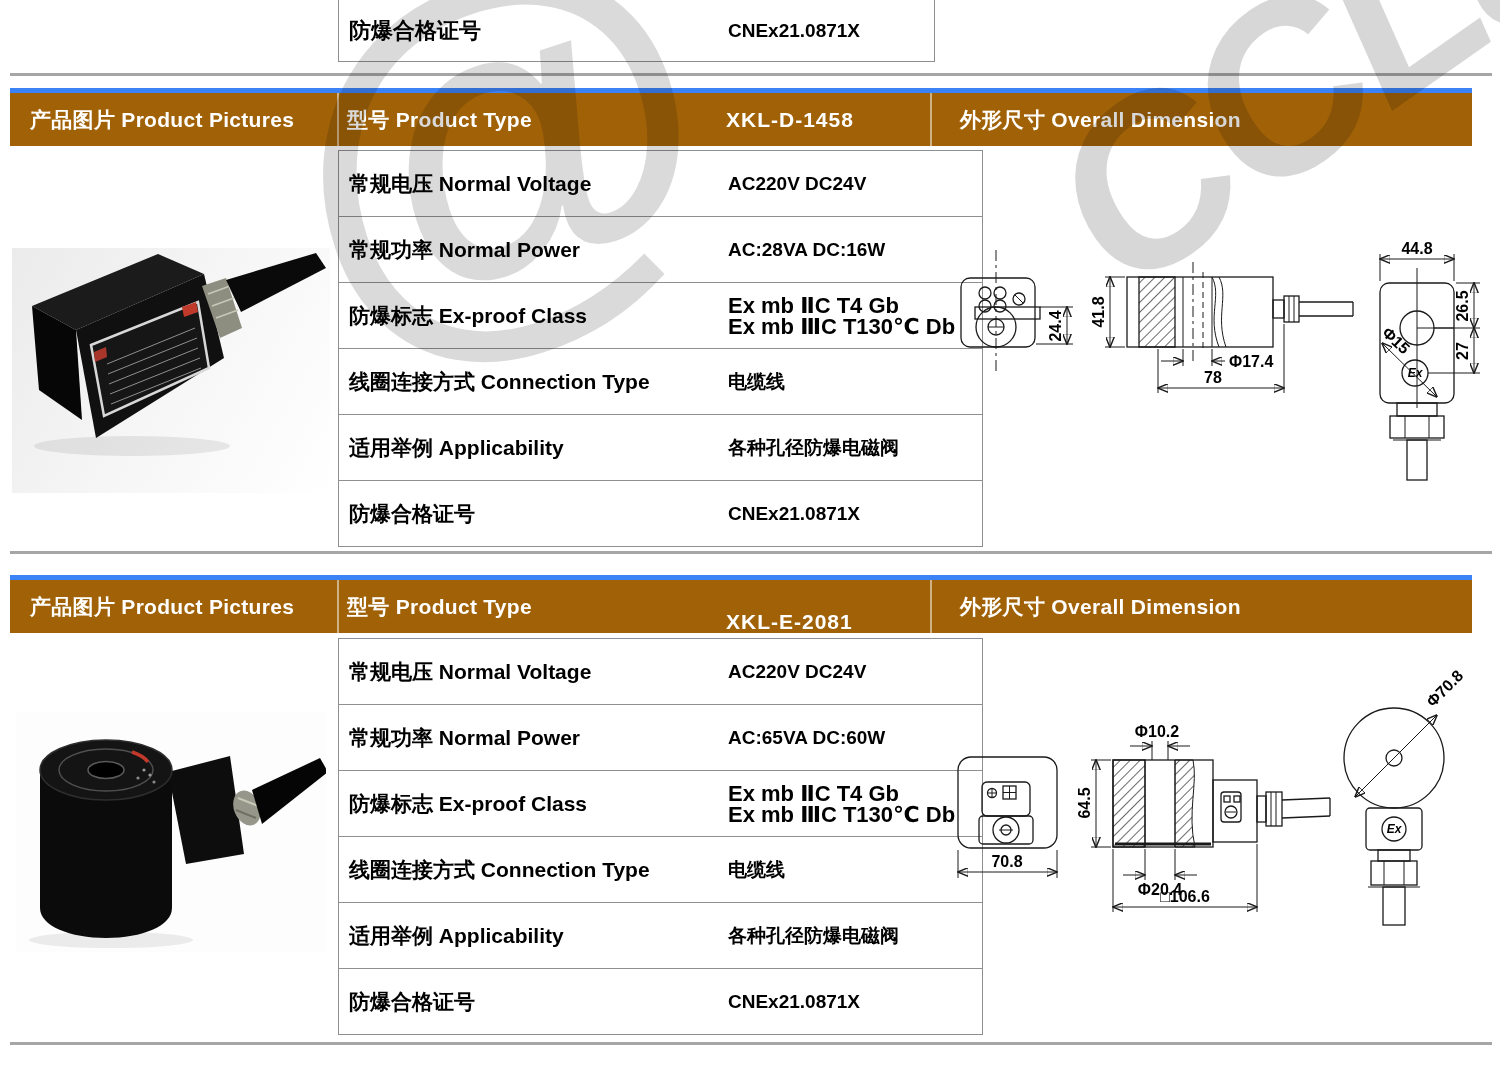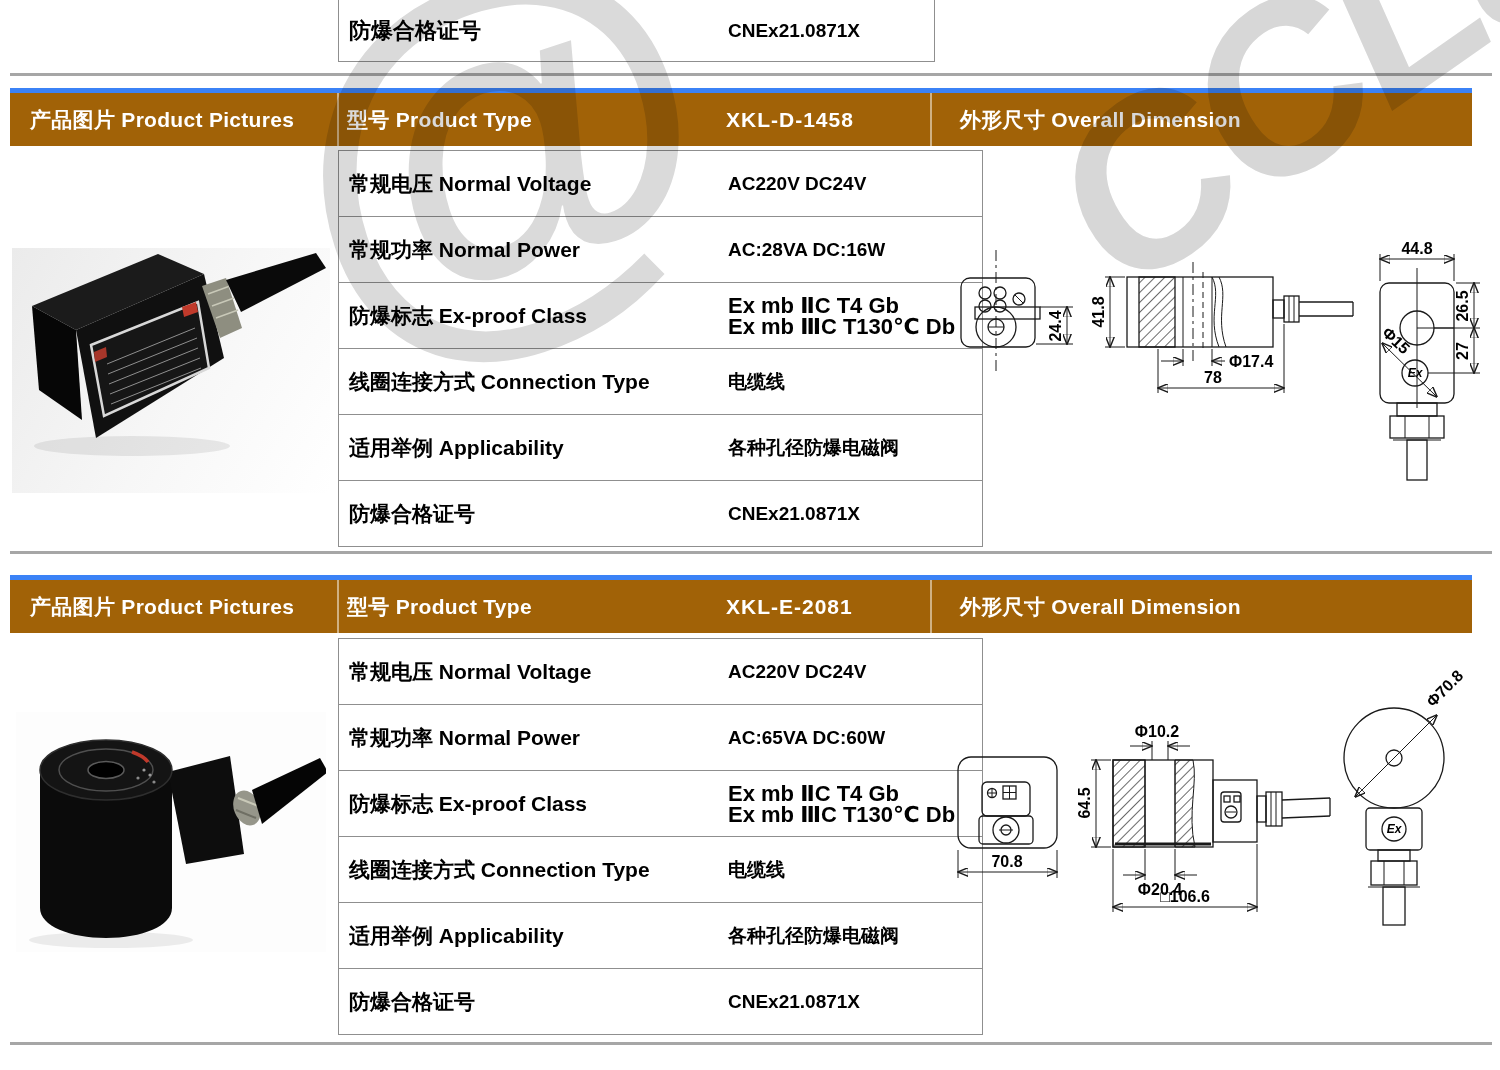--- a/index.html
+++ b/index.html
@@ -251,21 +251,21 @@
       </g>
     </svg>
   </div>
 
   <div class="hrule" style="top:551px;"></div>
 
   <div class="band" style="top:575px;">
     <span class="band-text" style="left:20px;">产品图片 Product Pictures</span>
     <div class="band-sep" style="left:327px;"></div>
     <span class="band-text" style="left:337px;">型号 Product Type</span>
-    <span class="band-text" style="left:716px; letter-spacing:1px;">XKL-E-2081</span>
+    <span class="band-text" style="left:716px; letter-spacing:1px;margin-top:15px;">XKL-E-2081</span>
     <div class="band-sep" style="left:920px;"></div>
     <span class="band-text" style="left:950px;">外形尺寸 Overall Dimension</span>
   </div>
 
   <div class="spec-table" style="top:638px;">
     <div class="spec-row">
       <span class="spec-label">常规电压 Normal Voltage</span>
       <span class="spec-value">AC220V DC24V</span>
     </div>
     <div class="spec-row">

